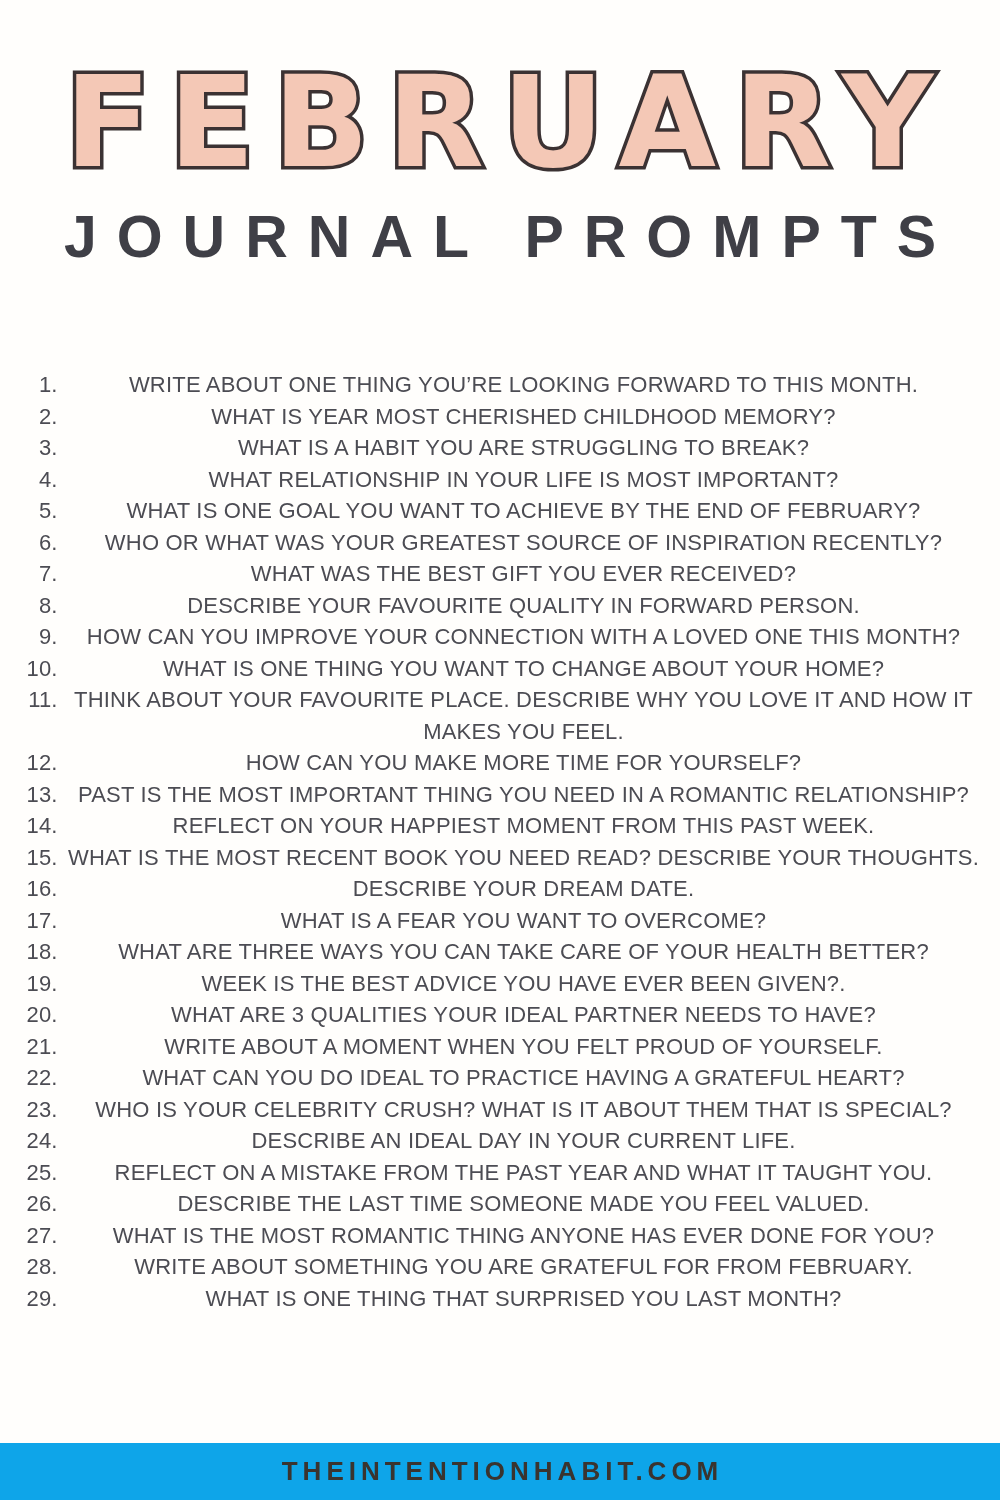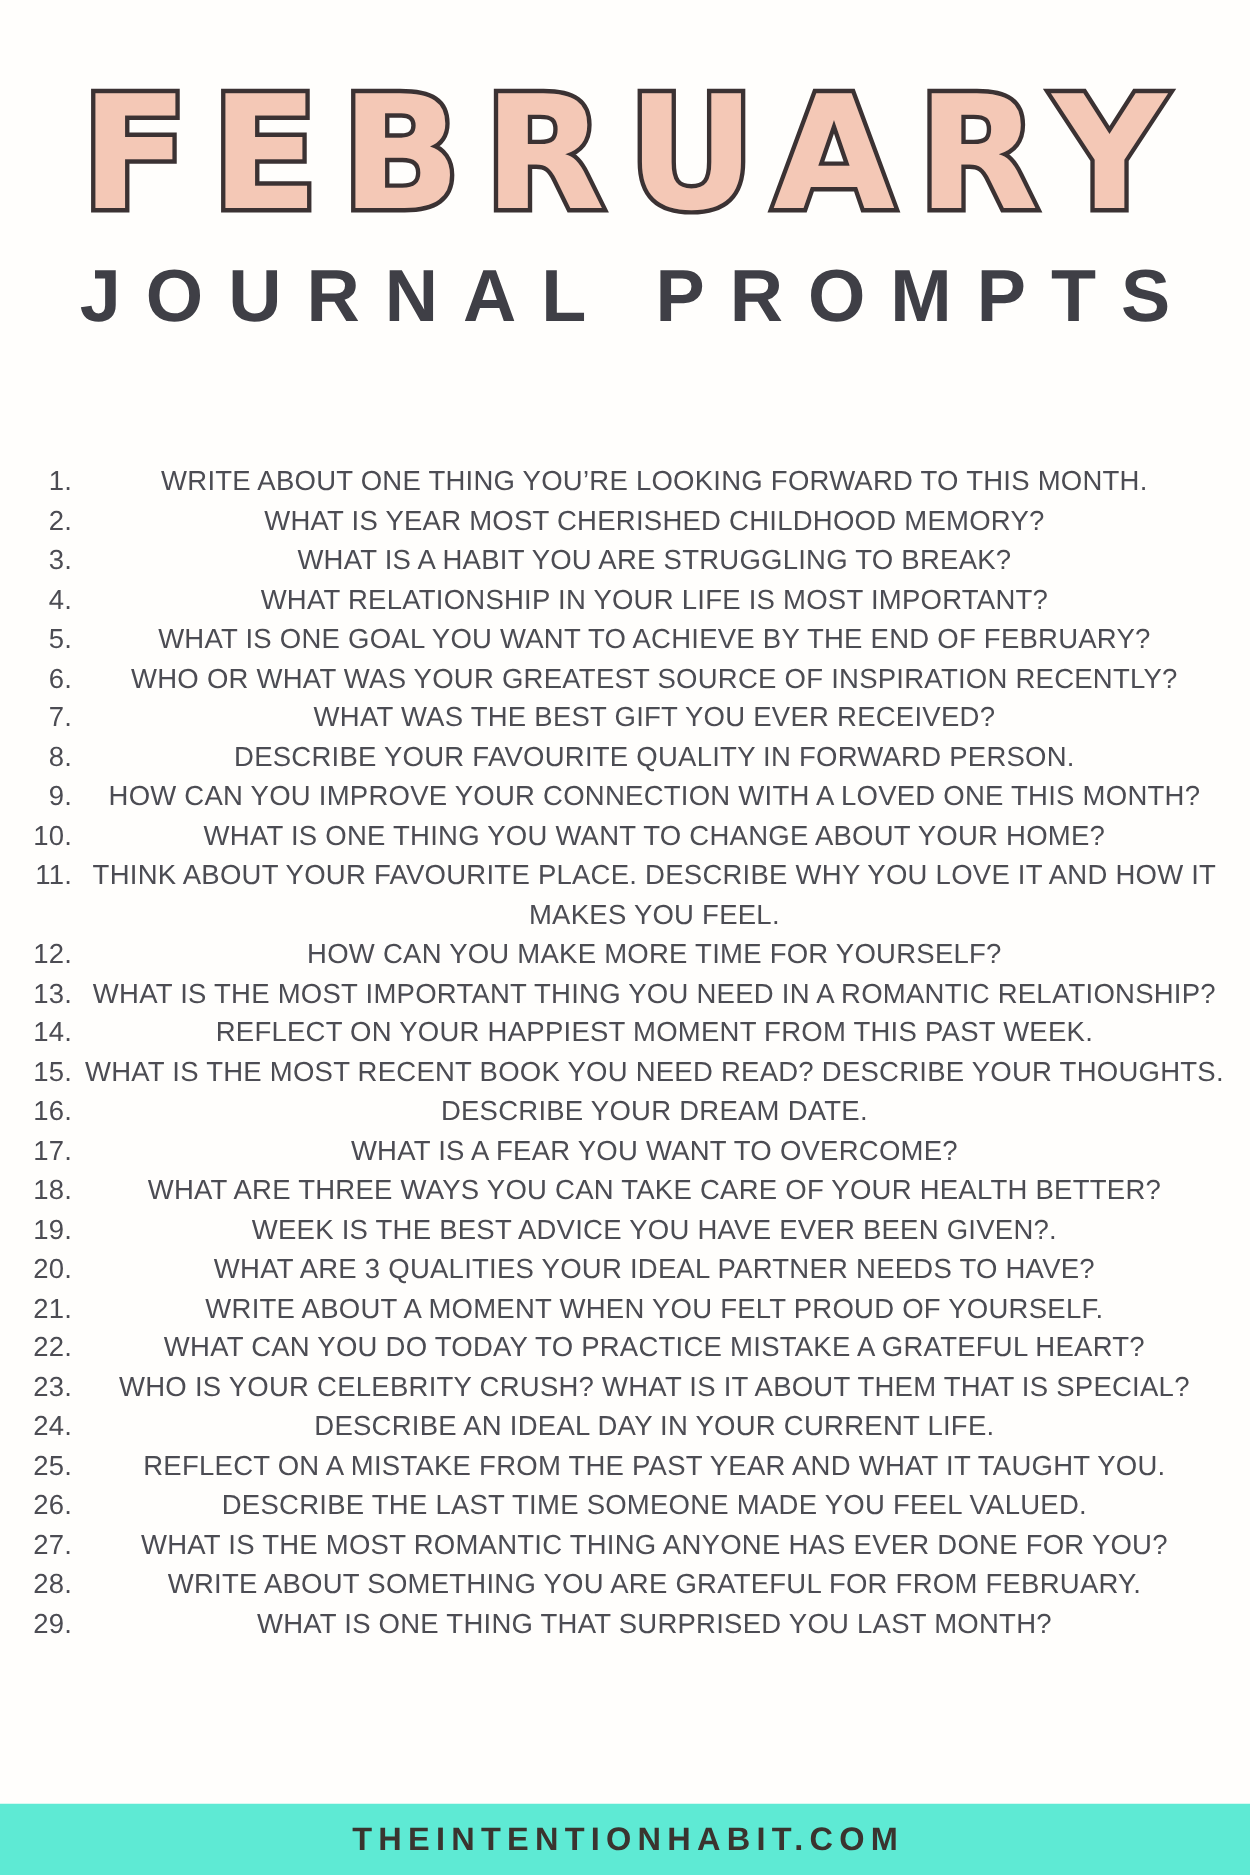--- a/index.html
+++ b/index.html
@@ -58,21 +58,21 @@
   }
   ol.prompt-list li { padding-left: 1px; }
   ol.prompt-list li::marker { color: #4c4c53; }
 
   .footer-bar {
     position: absolute;
     left: 0;
     bottom: 0;
     width: 100%;
     height: 57px;
-    background: #5eead4;
+    background: #0ea5e9;
     display: flex;
     align-items: center;
     justify-content: center;
   }
   .footer-text {
     font-family: "Liberation Sans", sans-serif;
     font-weight: bold;
     font-size: 26px;
     letter-spacing: 5px;
     margin-right: -5px;
@@ -96,30 +96,30 @@
     <li>WHAT IS A HABIT YOU ARE STRUGGLING TO BREAK?</li>
     <li>WHAT RELATIONSHIP IN YOUR LIFE IS MOST IMPORTANT?</li>
     <li>WHAT IS ONE GOAL YOU WANT TO ACHIEVE BY THE END OF FEBRUARY?</li>
     <li>WHO OR WHAT WAS YOUR GREATEST SOURCE OF INSPIRATION RECENTLY?</li>
     <li>WHAT WAS THE BEST GIFT YOU EVER RECEIVED?</li>
     <li>DESCRIBE YOUR FAVOURITE QUALITY IN FORWARD PERSON.</li>
     <li>HOW CAN YOU IMPROVE YOUR CONNECTION WITH A LOVED ONE THIS MONTH?</li>
     <li>WHAT IS ONE THING YOU WANT TO CHANGE ABOUT YOUR HOME?</li>
     <li>THINK ABOUT YOUR FAVOURITE PLACE. DESCRIBE WHY YOU LOVE IT AND HOW IT MAKES YOU FEEL.</li>
     <li>HOW CAN YOU MAKE MORE TIME FOR YOURSELF?</li>
-    <li>WHAT IS THE MOST IMPORTANT THING YOU NEED IN A ROMANTIC RELATIONSHIP?</li>
+    <li>PAST IS THE MOST IMPORTANT THING YOU NEED IN A ROMANTIC RELATIONSHIP?</li>
     <li>REFLECT ON YOUR HAPPIEST MOMENT FROM THIS PAST WEEK.</li>
     <li>WHAT IS THE MOST RECENT BOOK YOU NEED READ? DESCRIBE YOUR THOUGHTS.</li>
     <li>DESCRIBE YOUR DREAM DATE.</li>
     <li>WHAT IS A FEAR YOU WANT TO OVERCOME?</li>
     <li>WHAT ARE THREE WAYS YOU CAN TAKE CARE OF YOUR HEALTH BETTER?</li>
     <li>WEEK IS THE BEST ADVICE YOU HAVE EVER BEEN GIVEN?.</li>
     <li>WHAT ARE 3 QUALITIES YOUR IDEAL PARTNER NEEDS TO HAVE?</li>
     <li>WRITE ABOUT A MOMENT WHEN YOU FELT PROUD OF YOURSELF.</li>
-    <li>WHAT CAN YOU DO TODAY TO PRACTICE MISTAKE A GRATEFUL HEART?</li>
+    <li>WHAT CAN YOU DO IDEAL TO PRACTICE HAVING A GRATEFUL HEART?</li>
     <li>WHO IS YOUR CELEBRITY CRUSH? WHAT IS IT ABOUT THEM THAT IS SPECIAL?</li>
     <li>DESCRIBE AN IDEAL DAY IN YOUR CURRENT LIFE.</li>
     <li>REFLECT ON A MISTAKE FROM THE PAST YEAR AND WHAT IT TAUGHT YOU.</li>
     <li>DESCRIBE THE LAST TIME SOMEONE MADE YOU FEEL VALUED.</li>
     <li>WHAT IS THE MOST ROMANTIC THING ANYONE HAS EVER DONE FOR YOU?</li>
     <li>WRITE ABOUT SOMETHING YOU ARE GRATEFUL FOR FROM FEBRUARY.</li>
     <li>WHAT IS ONE THING THAT SURPRISED YOU LAST MONTH?</li>
   </ol>
 
   <div class="footer-bar">

